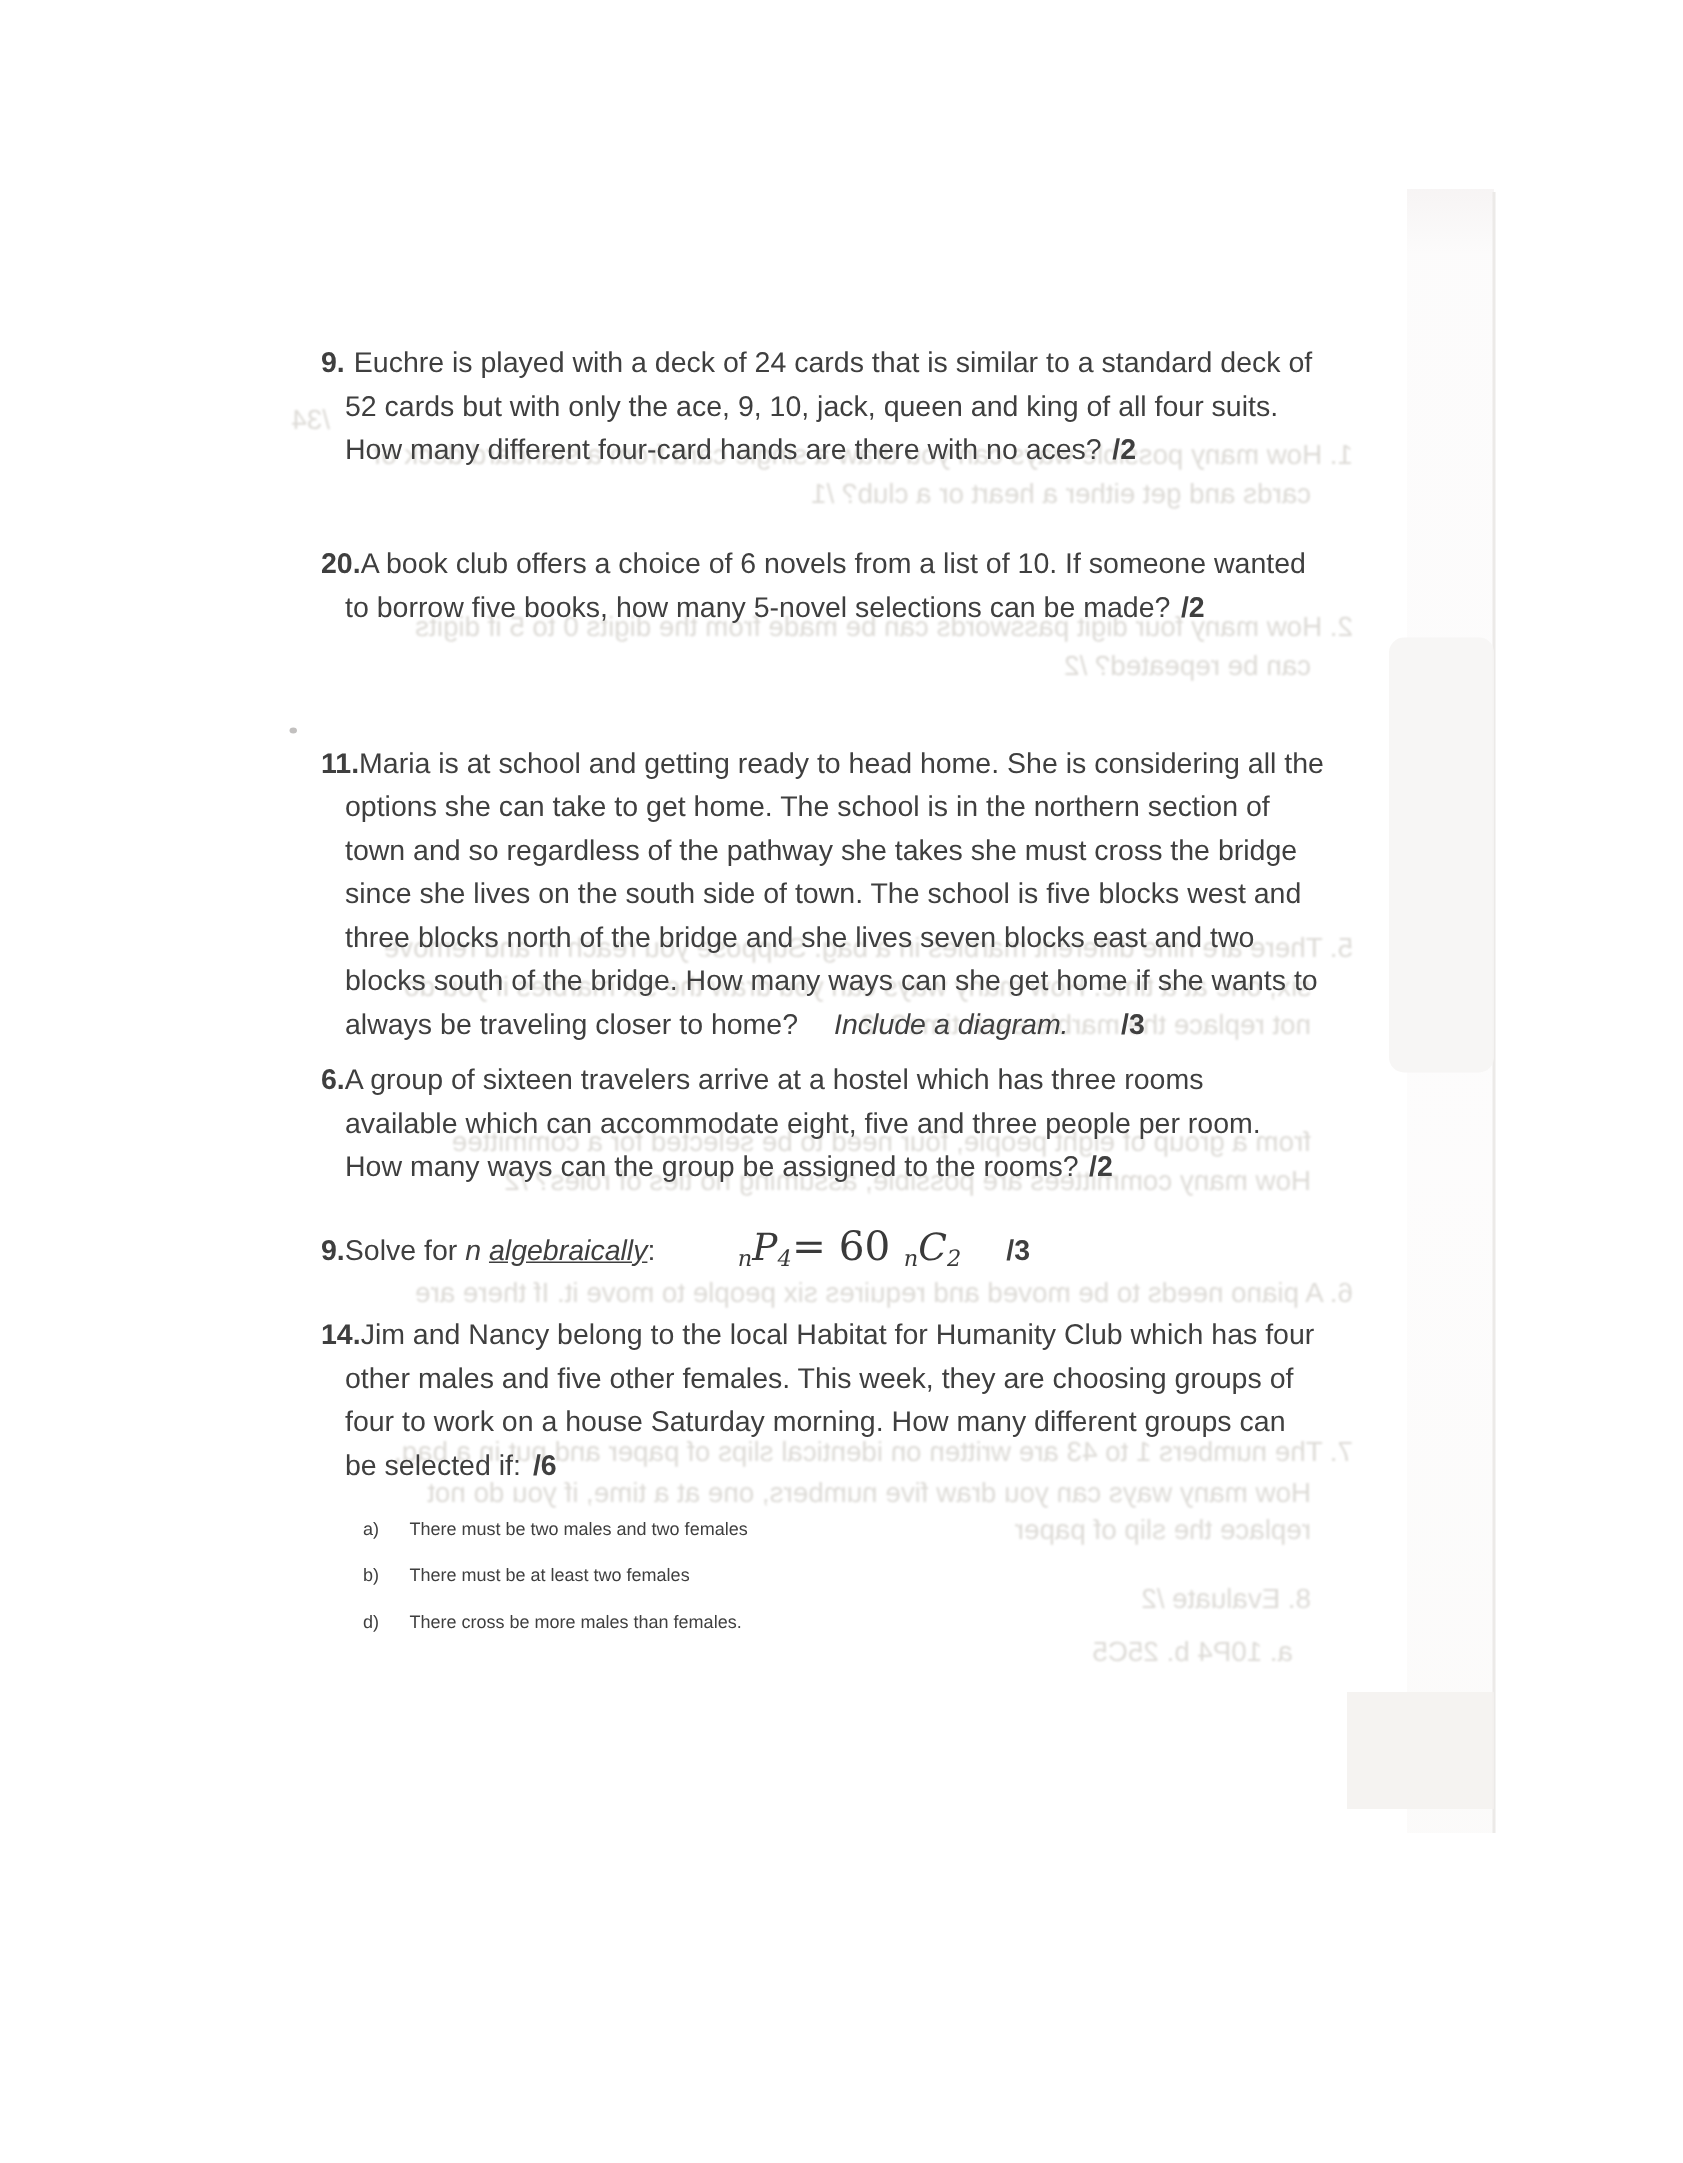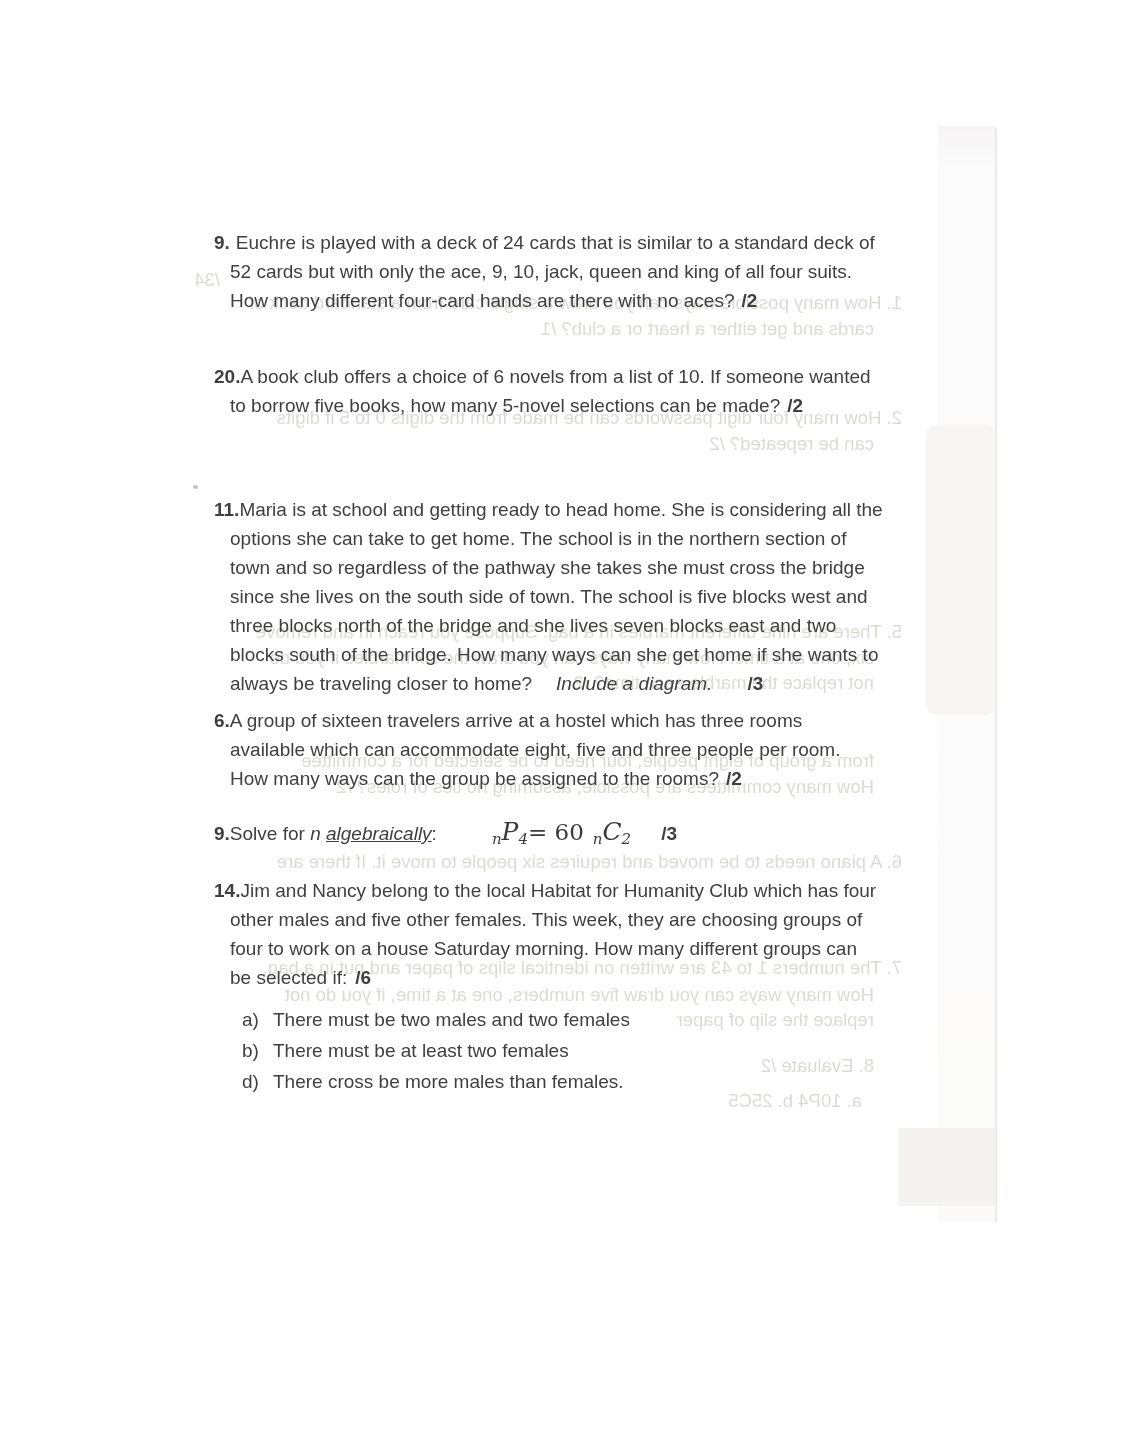--- a/index.html
+++ b/index.html
@@ -43,25 +43,25 @@
   .q13 .marks{margin-left:30px;}
   .q14 .marks{margin-left:8px;}
   .inote{font-style:italic;margin-left:24px;}
   .ital{font-style:italic;}
   .und{text-decoration:underline;}
 
   
   .formula{font-family:"DejaVu Serif",serif;font-size:25px;margin-left:55px;color:#3a3a3a;}
   .fsub{font-size:15px;vertical-align:-4px;font-style:italic;}
   .fvar{font-style:italic;}
-  .feq{font-size:23px;}
+  .feq{font-size:27px;}
   .fgap{margin-left:9px;}
 
   
-  .subitems{position:absolute;left:242px;top:1004px;width:700px;font-size:19px;}
+  .subitems{position:absolute;left:242px;top:1004px;width:700px;font-size:12px;}
   .subitem{line-height:31px;}
   .slabel{display:inline-block;width:31px;}
 </style>
 </head>
 <body>
 
 <div class="page">
 
   <div class="bleed tiny" style="top:268px">/34</div>
   <div class="bleed" style="top:291px">1. How many possible ways can you draw a single card from a standard deck of</div>

